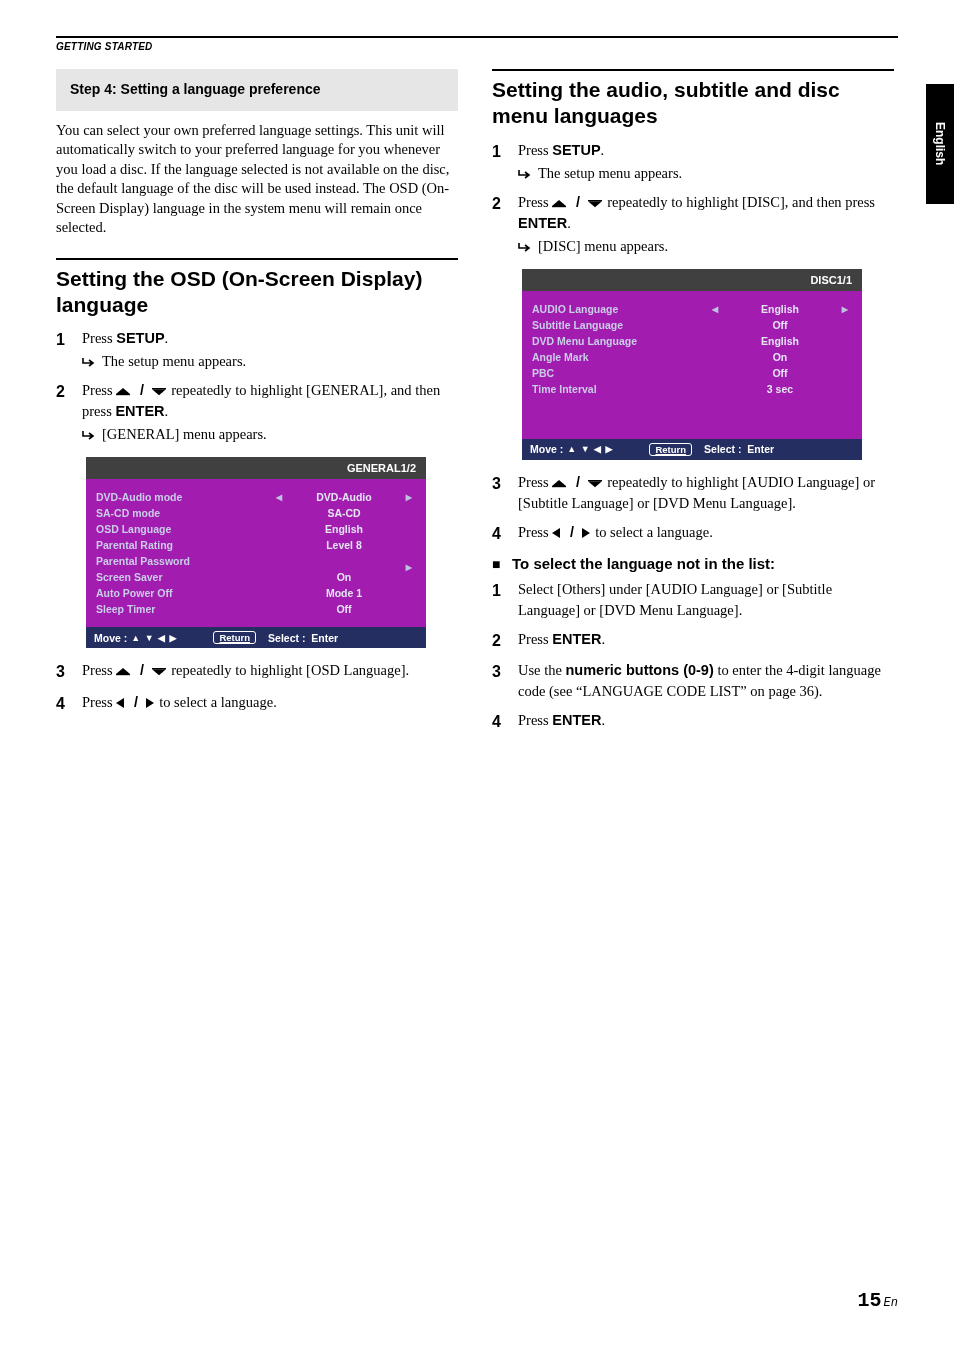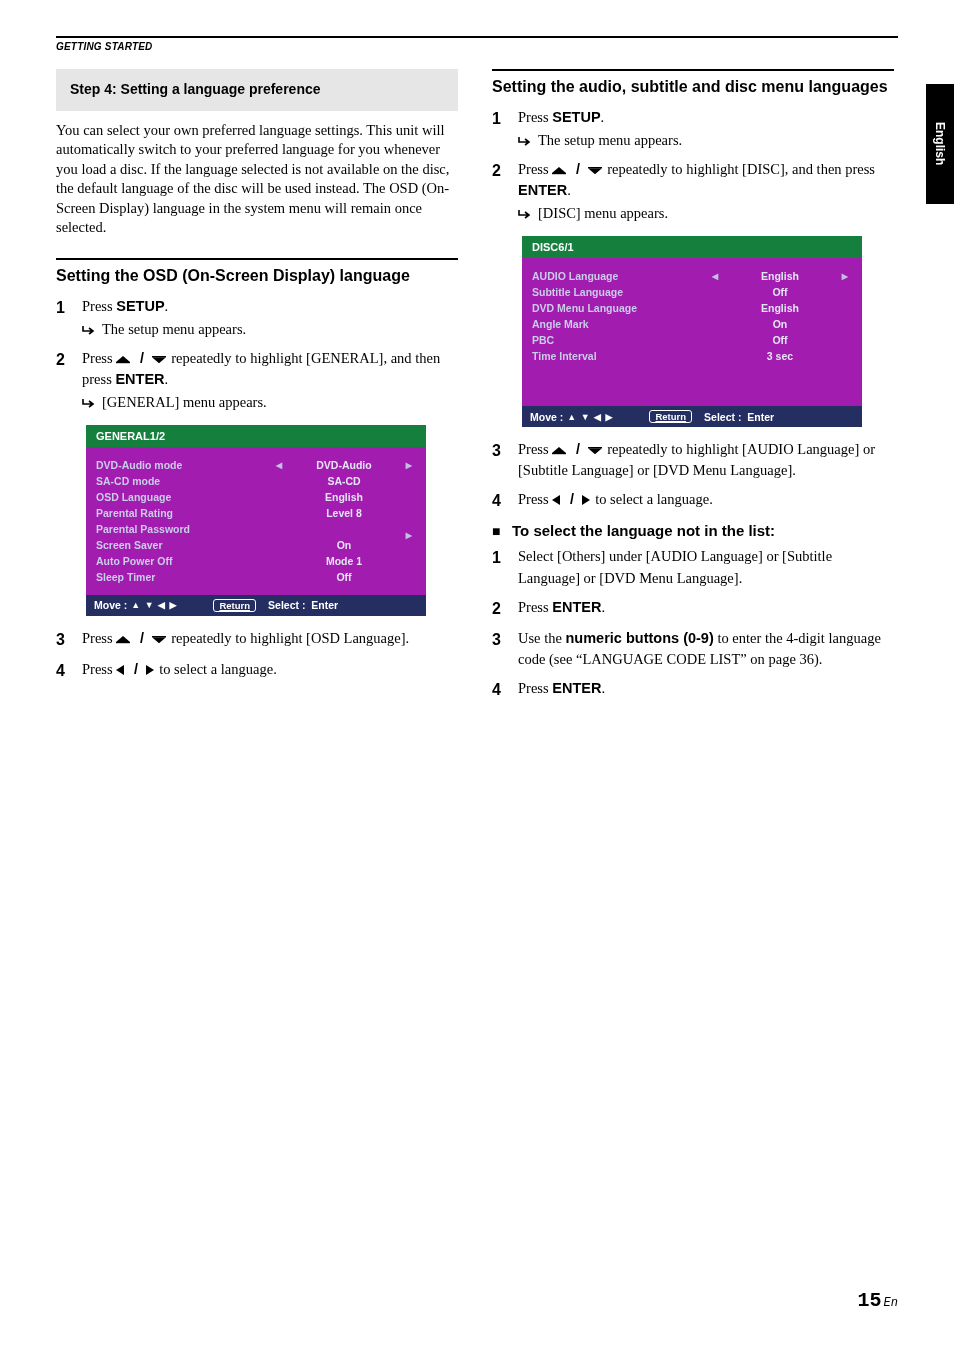--- a/index.html
+++ b/index.html
@@ -52,21 +52,21 @@
     font-family: Arial, Helvetica, sans-serif;
     font-weight: bold;
     font-size: 14px;
     line-height: 1.25;
   }
   .para { line-height: 1.35; margin-bottom: 8px; }
   .section-rule { border-top: 2px solid #000; margin-top: 20px; margin-bottom: 6px; }
   .section-heading {
     font-family: Arial, Helvetica, sans-serif;
     font-weight: bold;
-    font-size: 16px;
+    font-size: 21px;
     line-height: 1.25;
     margin-bottom: 10px;
   }
   .step-list { list-style: none; }
   .step-list > li {
     display: flex;
     align-items: flex-start;
     margin-bottom: 8px;
     line-height: 1.45;
   }
@@ -104,26 +104,26 @@
   svg.inline-icon { display: inline-block; vertical-align: -2px; }
 
   
   .osd {
     margin: 12px 0 12px 30px;
     width: 340px;
     font-family: Arial, Helvetica, sans-serif;
     font-size: 11px;
   }
   .osd-title {
-    background: #15803d;
+    background: #404040;
     color: #fff;
     font-weight: bold;
     padding: 5px 10px;
     display: flex;
-    justify-content: flex-start;
+    justify-content: flex-end;
   }
   .osd-body {
     background: #a21caf;
     color: #d9dcf0;
     padding: 10px 10px 4px 10px;
     min-height: 148px;
   }
   .osd-row { display: flex; justify-content: space-between; align-items: center; padding: 2px 0; font-weight: bold; font-size: 10.5px; }
   .osd-row .label { flex: 0 0 55%; color: #c9cde8; }
   .osd-row .value { flex: 0 0 45%; text-align: center; position: relative; color: #e4e6f4; }
@@ -354,21 +354,21 @@
                 </svg></span>
             <span>[DISC] menu appears.</span>
           </div>
         </div>
       </li>
     </ol>
 
     <div class="osd">
       <div class="osd-title">
         <span>DISC</span>
-        <span>6/1</span>
+        <span>1/1</span>
       </div>
       <div class="osd-body" id="osd-right-body">
           <div class="osd-row">
             <span class="label">AUDIO Language</span>
             <span class="value">English<span class="tri-l">◀</span><span class="tri-r">▶</span></span>
           </div>
           <div class="osd-row">
             <span class="label">Subtitle Language</span>
             <span class="value">Off</span>
           </div>

